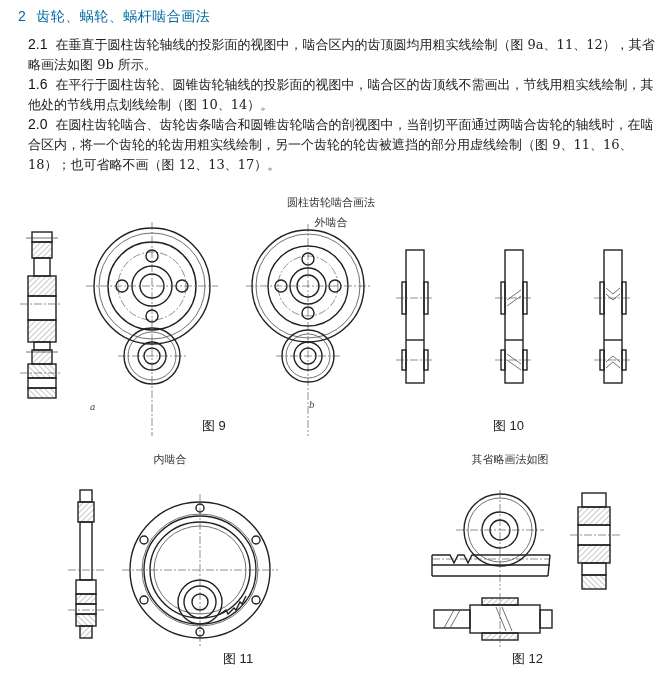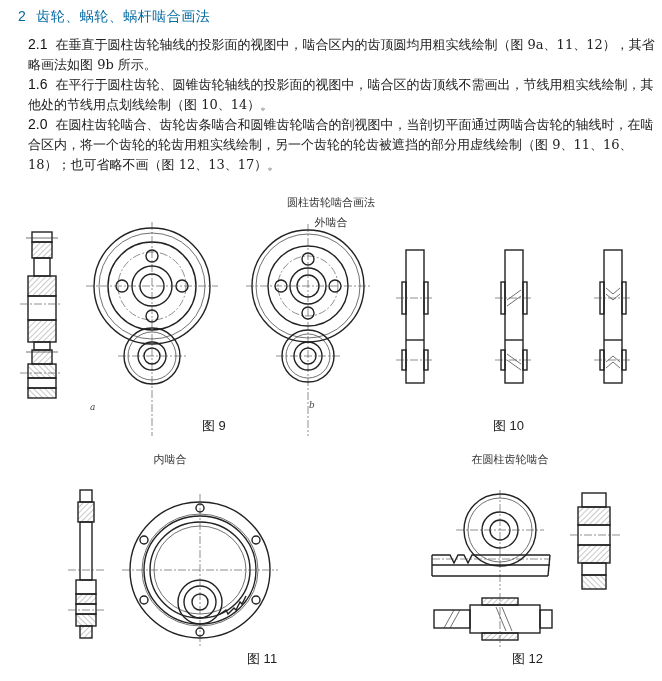--- a/index.html
+++ b/index.html
@@ -157,21 +157,21 @@
     <polyline points="2,44 9,50 16,44" class="t"></polyline>
     <polyline points="2,112 9,106 16,112" class="t"></polyline>
     <polyline points="2,118 9,112 16,118" class="t"></polyline>
     <line x1="-10" y1="48" x2="28" y2="48" class="c"></line>
     <line x1="-10" y1="110" x2="28" y2="110" class="c"></line>
   </g>
 </svg>
 <div class="abs figlabel" style="left:493px;top:417px;">图 10</div>
 
 <div class="abs cap" style="left:120px;top:440px;width:100px;">内啮合</div>
-<div class="abs cap" style="left:460px;top:440px;width:100px;">在圆柱齿轮啮合</div>
+<div class="abs cap" style="left:460px;top:440px;width:100px;">其省略画法如图</div>
 
 <svg style="left:60px;top:480px;" width="60" height="170">
   <rect x="20" y="10" width="12" height="12" class="s"></rect>
   <rect x="18" y="22" width="16" height="20" class="s" style="fill:url(#hatch)"></rect>
   <rect x="20" y="42" width="12" height="58" class="s"></rect>
   <rect x="16" y="100" width="20" height="14" class="s"></rect>
   <rect x="16" y="114" width="20" height="10" class="s" style="fill:url(#hatch)"></rect>
   <rect x="16" y="124" width="20" height="10" class="s"></rect>
   <rect x="16" y="134" width="20" height="12" class="s" style="fill:url(#hatch2)"></rect>
   <rect x="20" y="146" width="12" height="12" class="s" style="fill:url(#hatch)"></rect>
@@ -194,21 +194,21 @@
     <g transform="translate(0,32)">
       <circle r="22" class="s"></circle>
       <circle r="16" class="s"></circle>
       <circle r="8" class="s"></circle>
     </g>
     <polyline points="20,44 26,40 28,44 34,38 36,40 40,32 42,34 46,26" class="s"></polyline>
     <line x1="-78" y1="0" x2="78" y2="0" class="c"></line>
     <line x1="0" y1="-76" x2="0" y2="76" class="c"></line>
   </g>
 </svg>
-<div class="abs figlabel" style="left:206px;top:650px;padding-left:41px;">图 11</div>
+<div class="abs figlabel" style="left:182px;top:650px;padding-left:41px;">图 11</div>
 
 <svg style="left:430px;top:485px;" width="232" height="150">
   <g transform="translate(70,45)">
     <circle r="36" class="s"></circle>
     <circle r="32" class="t"></circle>
     <circle r="18" class="s"></circle>
     <circle r="10" class="s"></circle>
     <line x1="-44" y1="0" x2="44" y2="0" class="c"></line>
     <line x1="0" y1="-40" x2="0" y2="60" class="c"></line>
   </g>

